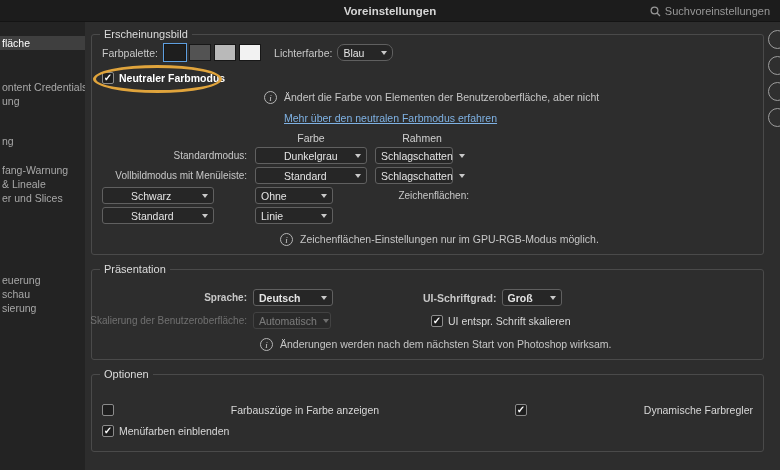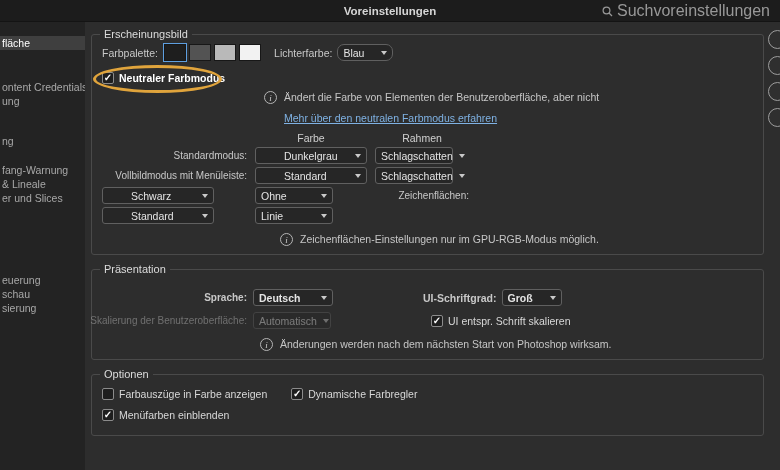--- a/index.html
+++ b/index.html
@@ -6,21 +6,21 @@
   html,body { width:780px; height:470px; overflow:hidden; background:#2d2d2d;
               font-family:"Liberation Sans", sans-serif; }
   .screen { position:relative; width:780px; height:470px; }
 
   
   .titlebar { height:22px; background:#1c1c1c; border-bottom:1px solid #141414;
               position:relative; display:flex; align-items:center; }
   .titlebar .title { position:absolute; left:0; right:0; text-align:center;
                      font-size:11.5px; font-weight:bold; color:#d6d6d6; }
   .search { position:absolute; right:10px; top:0; height:22px; display:flex;
-            align-items:center; gap:4px; color:#989898; font-size:16px; cursor:pointer; }
+            align-items:center; gap:4px; color:#989898; font-size:11px; cursor:pointer; }
 
   
   .body-row { display:flex; height:448px; }
   .sidebar { width:85px; flex:none; background:#232323; padding-top:14px; overflow:hidden; }
   .side-item { height:14px; line-height:14px; font-size:10.5px; color:#a8a8a8;
                padding-left:2px; white-space:nowrap; overflow:hidden; cursor:pointer; }
   .side-item.checked { color:#ffffff; background:#3f3f3f; }
   .mt30 { margin-top:30px; } .mt26 { margin-top:26px; }
   .mt15 { margin-top:15px; } .mt68 { margin-top:68px; }
 
@@ -221,21 +221,21 @@
 
         <div class="row" style="margin-top:9px; margin-left:158px;">
           <span class="info-icon">i</span>
           <span class="info-text" style="margin-left:7px;">Änderungen werden nach dem nächsten Start von Photoshop wirksam.</span>
         </div>
       </fieldset>
 
       <fieldset style="padding-bottom:14px;">
         <legend>Optionen</legend>
 
-        <div class="row" style="margin-top:6px;">
+        <div class="row" style="margin-top:22px;justify-content:space-between;">
           <span class="checkbox">
               <span class="mark"></span>
             </span>
           <span class="cb-label">Farbauszüge in Farbe anzeigen</span>
           <span class="checkbox checked" style="margin-left:24px;">
               <span class="mark">✓</span>
             </span>
           <span class="cb-label">Dynamische Farbregler</span>
         </div>
 

